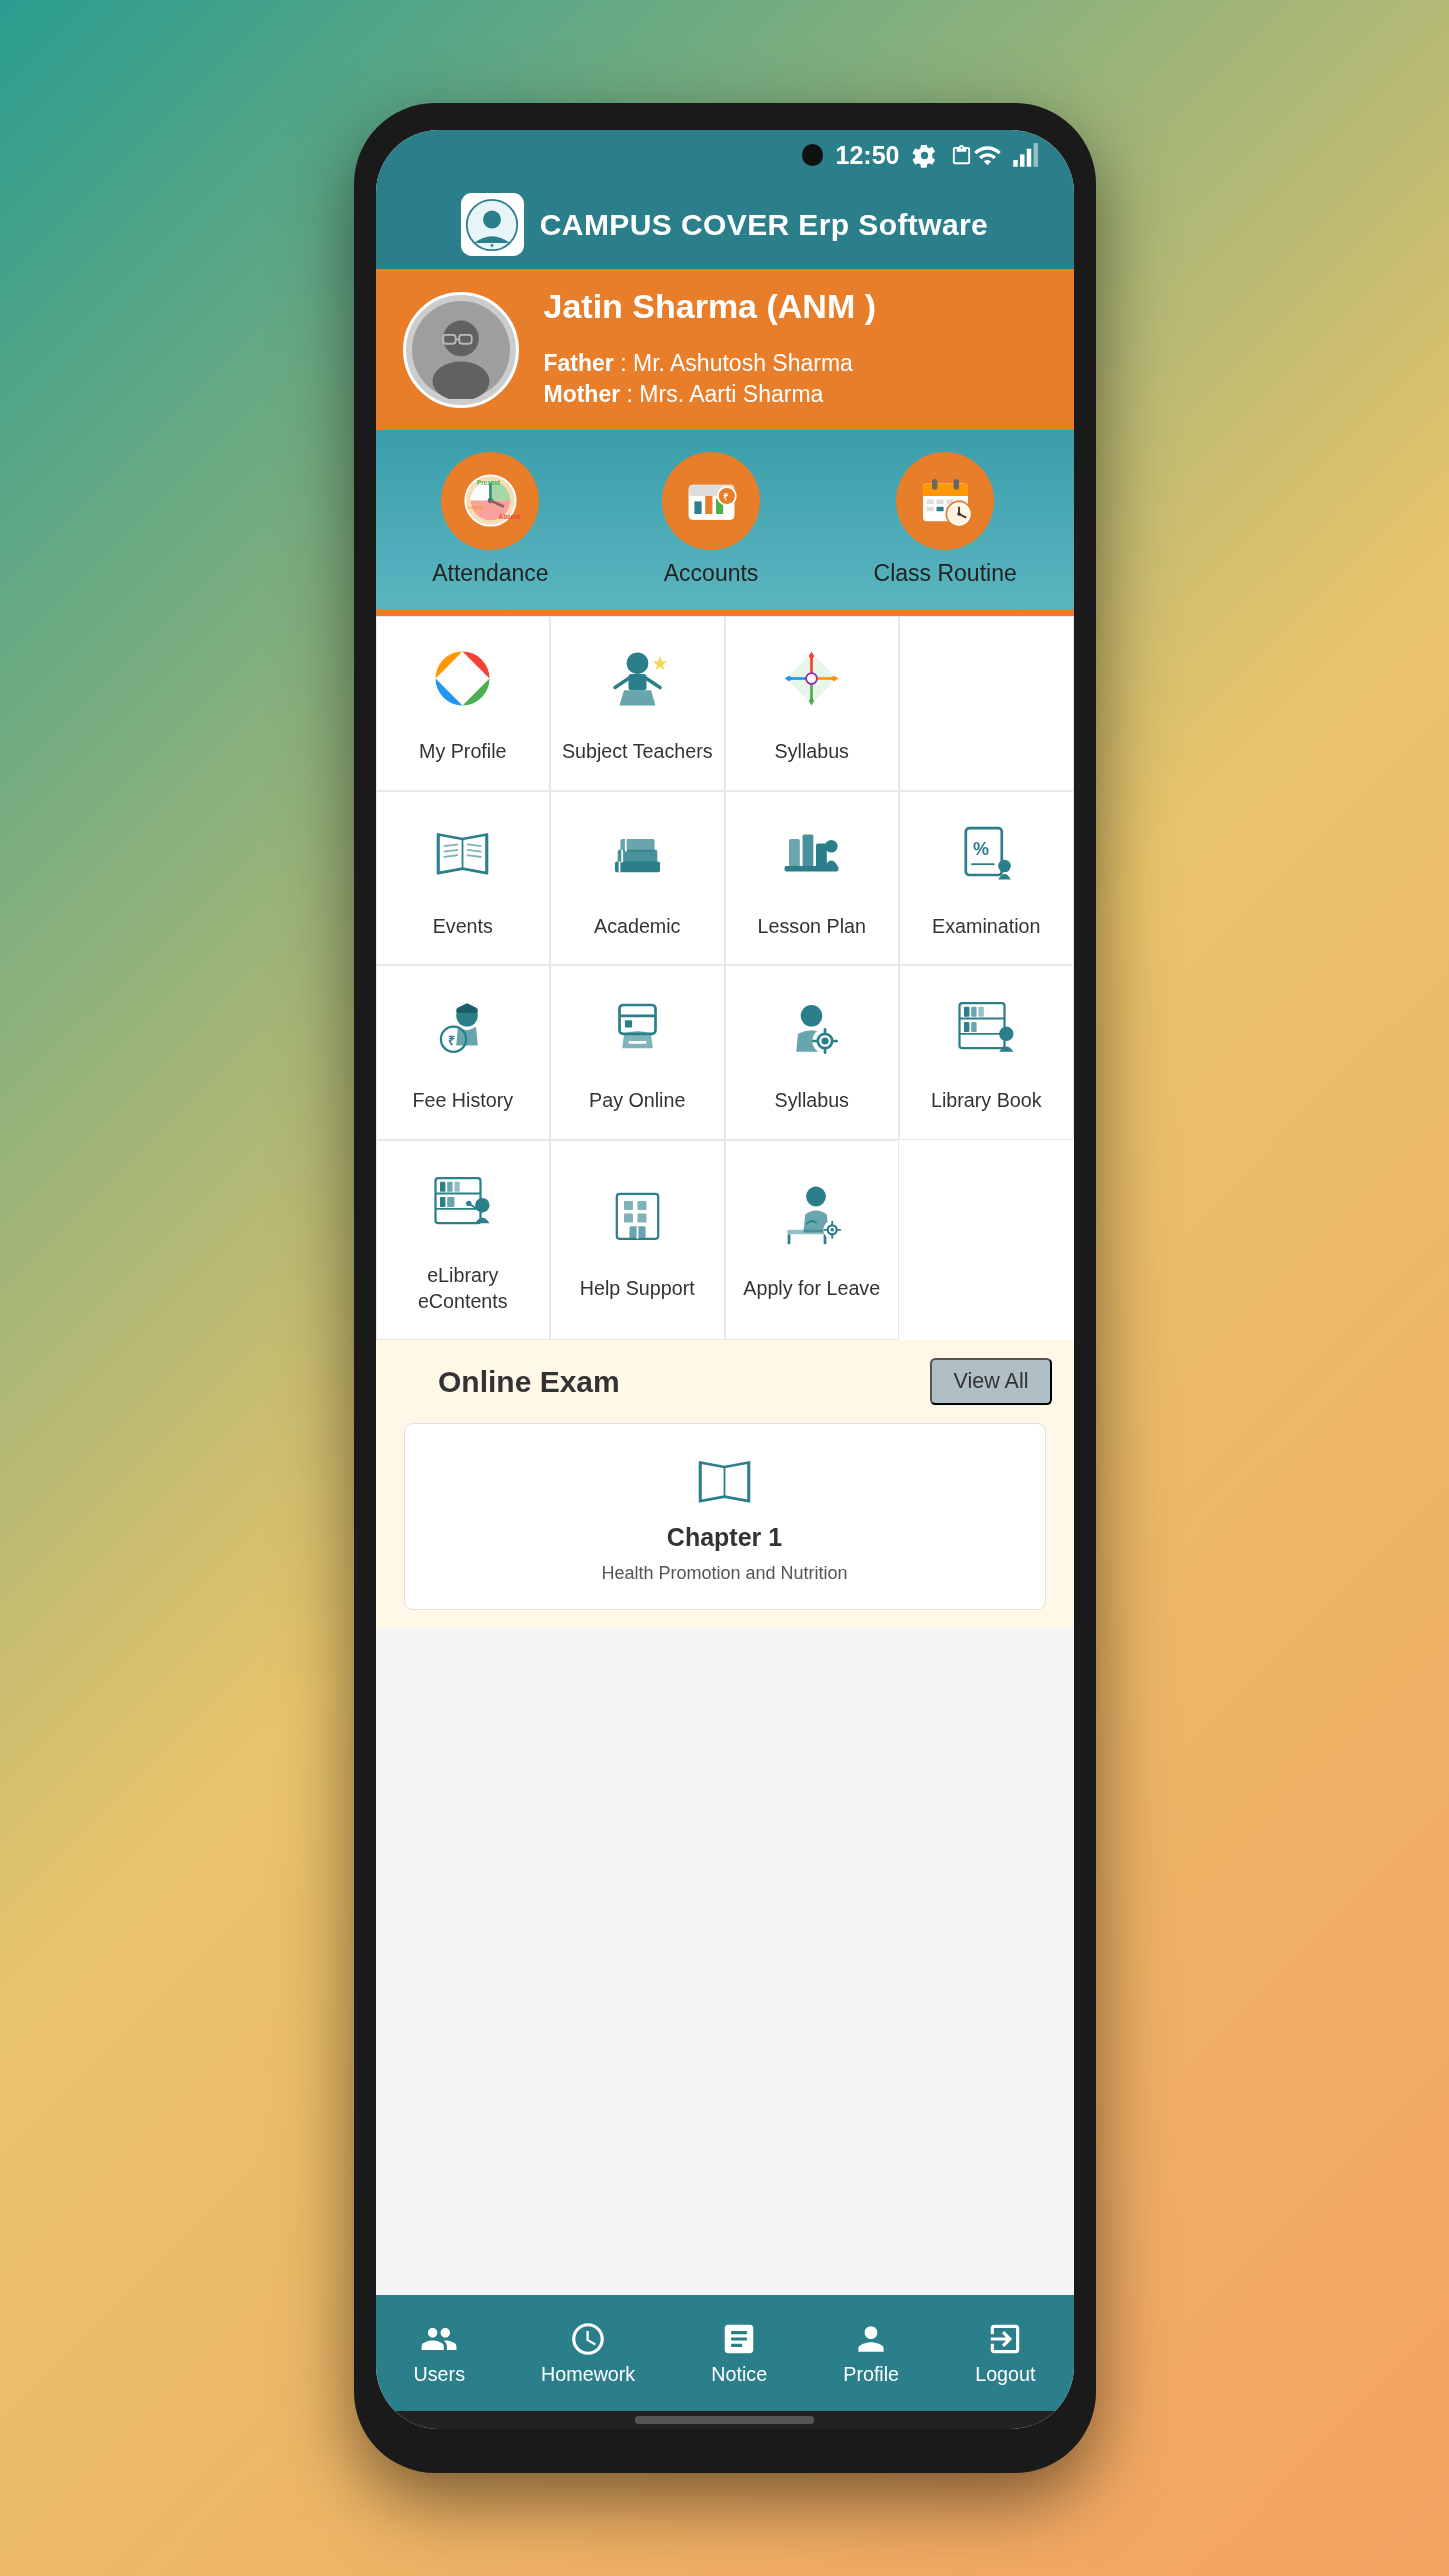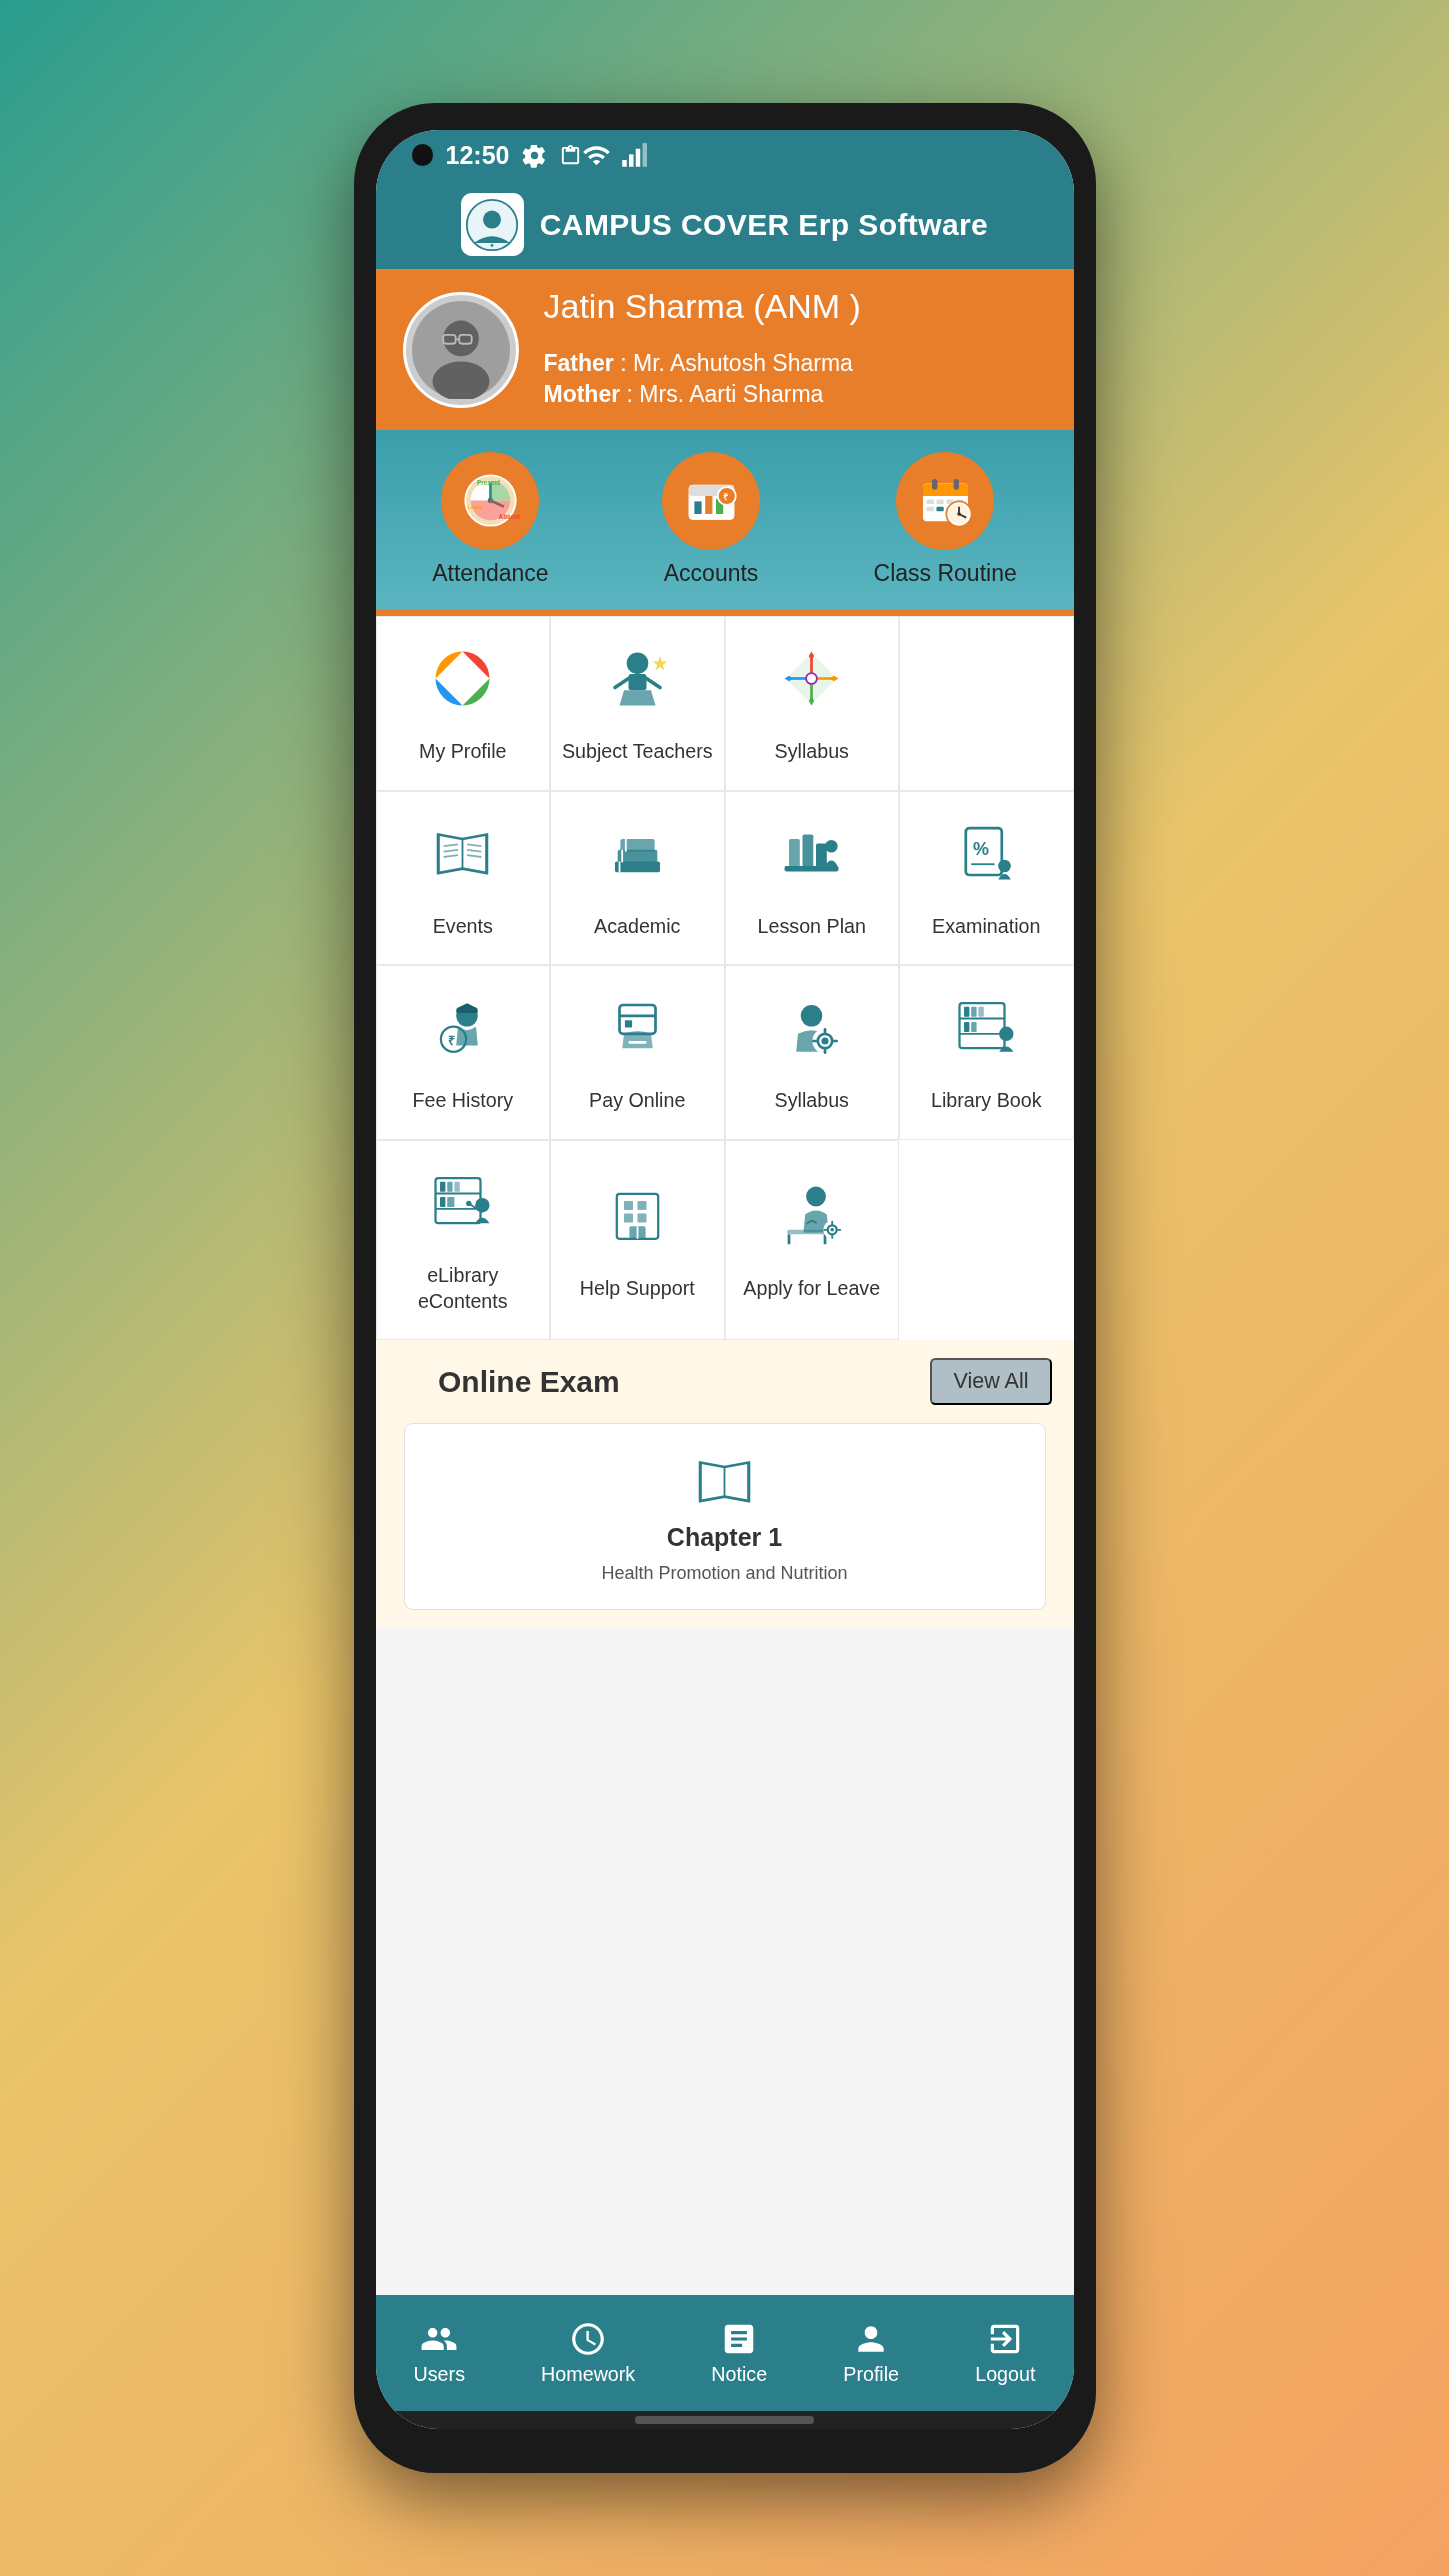--- a/index.html
+++ b/index.html
@@ -34,21 +34,21 @@
       overflow: hidden;
       display: flex;
       flex-direction: column;
     }
     
     .status-bar {
       background: #2a7f8a;
       height: 50px;
       display: flex;
       align-items: center;
-      justify-content: flex-start;
+      justify-content: flex-end;
       padding: 0 36px;
       flex-shrink: 0;
     }
     .status-left {
       display: flex;
       align-items: center;
       gap: 12.5px;
       color: white;
       font-size: 25px;
       font-weight: bold;
@@ -107,21 +107,21 @@
       overflow: hidden;
       flex-shrink: 0;
       display: flex;
       align-items: center;
       justify-content: center;
     }
     .avatar-svg { width: 98px; height: 98px; }
     .profile-info { color: white; }
     .profile-name {
       font-size: 34px;
-      font-weight: normal;
+      font-weight: bold;
       margin-bottom: 24px;
     }
     .profile-father, .profile-mother {
       font-size: 23px;
       margin-bottom: 3.6px;
     }
     .profile-label { font-weight: bold; }
     
     .quick-actions {
       background: linear-gradient(180deg, #3a9eaa 0%, #5ab5c0 100%);

